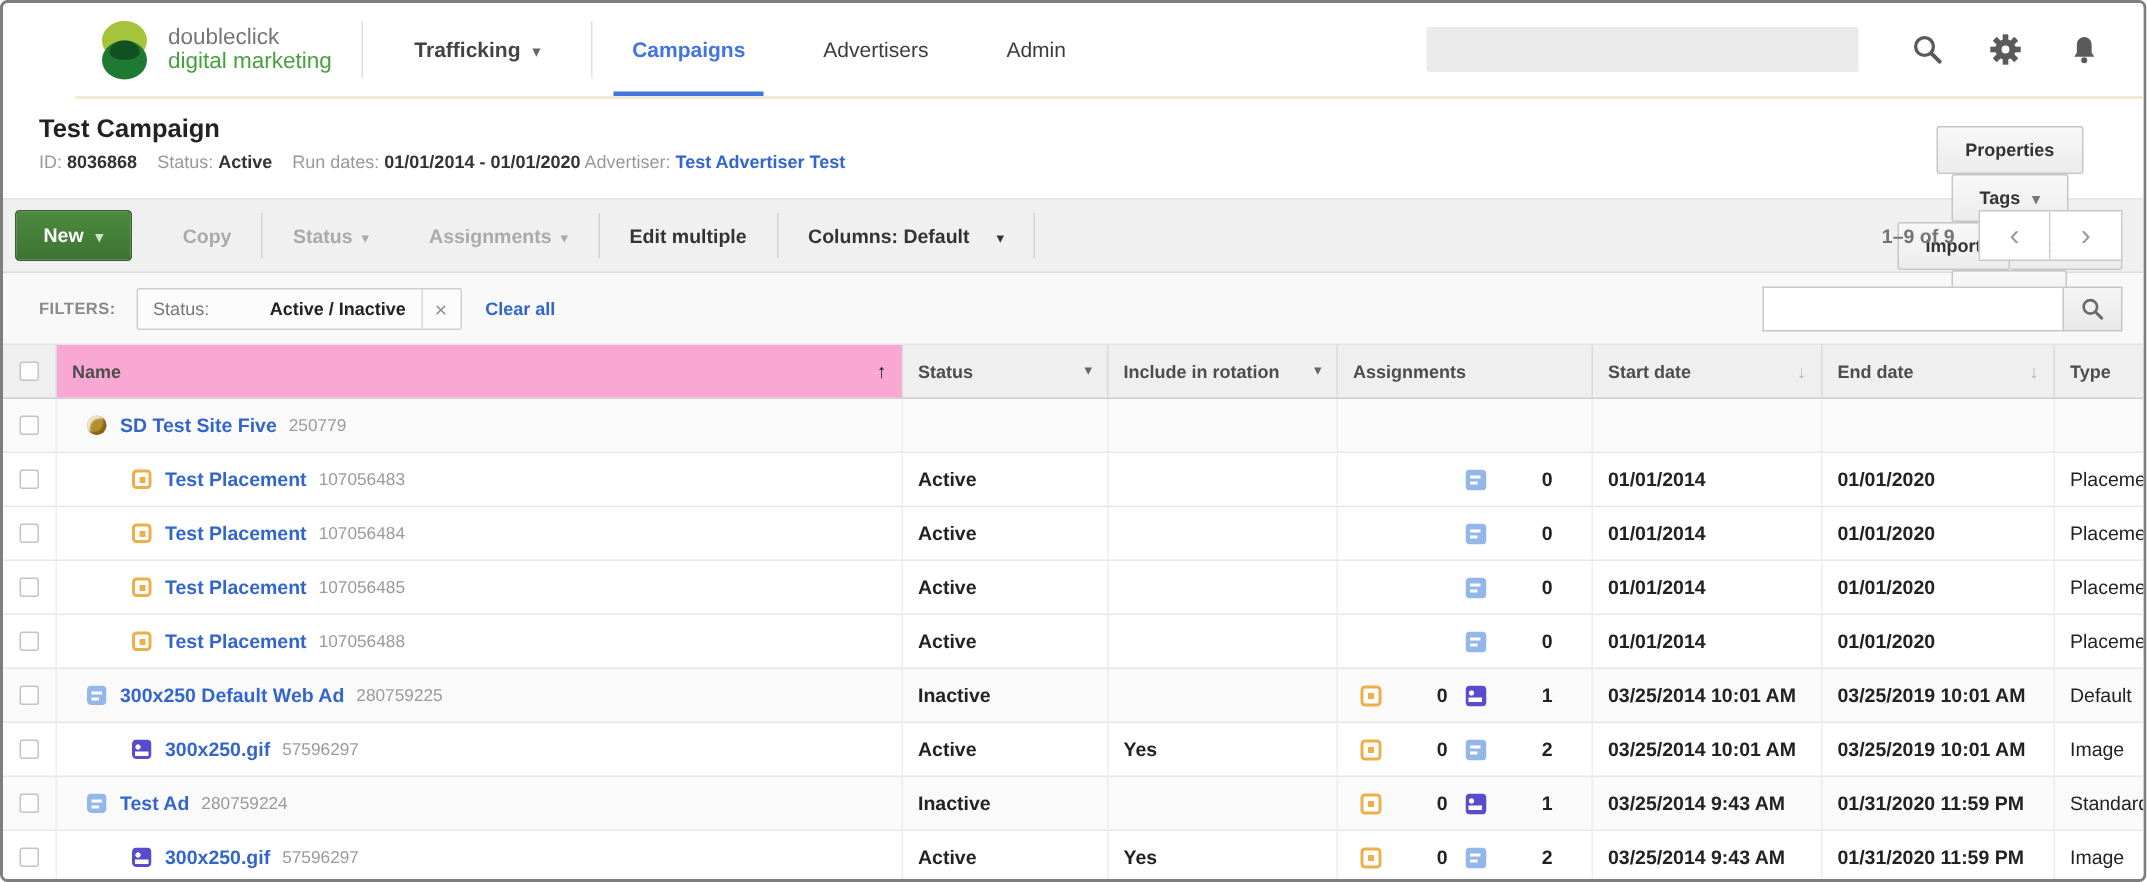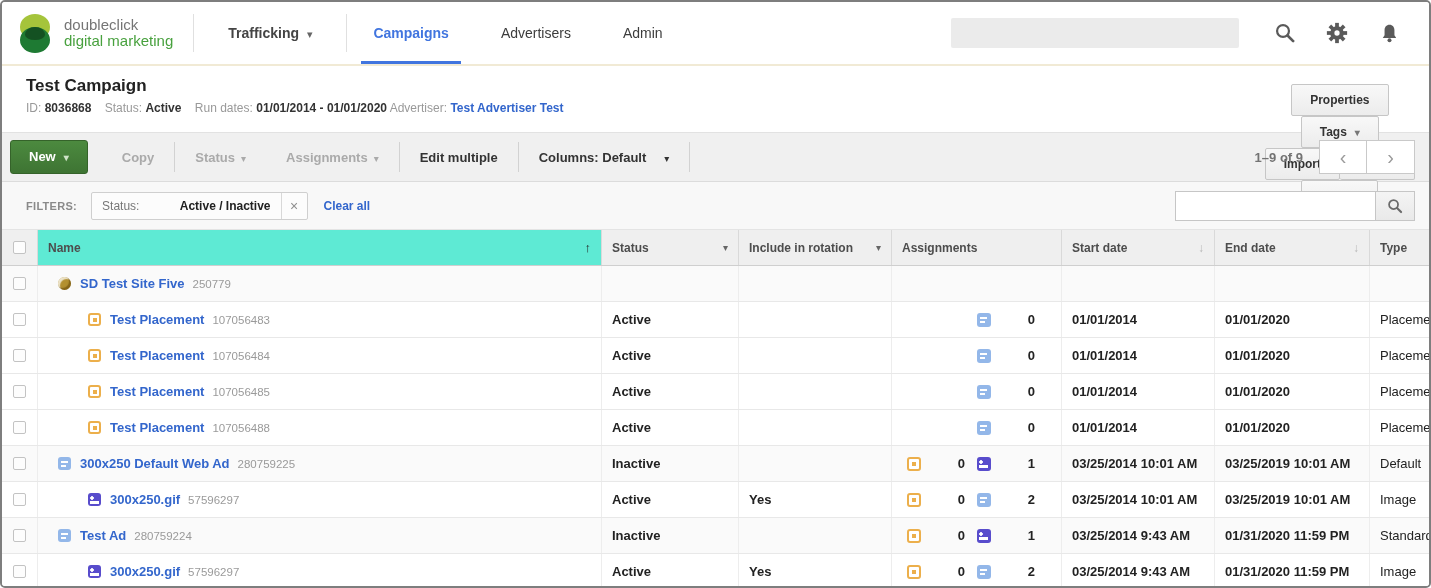--- a/index.html
+++ b/index.html
@@ -3,21 +3,21 @@
 <meta charset="utf-8">
 <style>
   * { margin:0; padding:0; box-sizing:border-box; }
   html,body { background:#fff; }
   body { font-family:"Liberation Sans","DejaVu Sans",sans-serif; color:#333; }
   .frame { width:1431px; height:588px; border:2px solid #7e7e7e; border-radius:5px;
            overflow:hidden; background:#fff; position:relative; }
 
   
   .topbar { height:64px; background:#fff; border-bottom:2px solid #f1ead5;
-            display:flex; align-items:center; position:relative; }
+            display:flex; align-items:center; position:relative;margin-left:48px; }
   .logo { display:flex; align-items:center; gap:10px; padding:0 20px 0 16px; cursor:pointer; }
   .logo-circles { width:36px; height:44px; position:relative; }
   .logo-circles .c1 { position:absolute; left:2px; top:3px; width:30px; height:26px; border-radius:50%; background:#a5c43b; }
   .logo-circles .c2 { position:absolute; left:2px; top:16px; width:30px; height:26px; border-radius:50%; background:#1e7a33; }
   .logo-circles .c3 { position:absolute; left:7px; top:16px; width:20px; height:13px; border-radius:50% 50% 50% 50%/60% 60% 40% 40%; background:#145122; }
   .logo-text { line-height:1.1; }
   .logo-text .l1 { font-size:15px; color:#757575; }
   .logo-text .l2 { font-size:15px; color:#48a13e; }
   .tb-divider { width:1px; height:38px; background:#e0e0e0; }
   .nav-item { font-size:14px; color:#3c3c3c; padding:0 34px; cursor:pointer; white-space:nowrap; }
@@ -79,21 +79,21 @@
                 font-size:13px; padding:0 8px; outline:none; font-family:inherit; }
   .search-btn { width:40px; height:30px; background:linear-gradient(#f4f4f4,#e9e9e9); border:1px solid #c6c6c6;
                 display:flex; align-items:center; justify-content:center; cursor:pointer; }
 
   
   .table { width:100%; }
   .tr, .thead { display:flex; width:100%; }
   .thead { height:36px; background:#efefef; border-bottom:1px solid #cfcfcf; }
   .th { display:flex; align-items:center; height:100%; font-size:12px; font-weight:bold; color:#4d4d4d;
         border-right:1px solid #d9d9d9; padding:0 10px; cursor:pointer; white-space:nowrap; overflow:hidden; }
-  .th.sorted { background:#5eead4; }
+  .th.sorted { background:#f9a8d4; }
   .th .grow { flex:1; }
   .sort-up { color:#222; font-size:13px; font-weight:bold; }
   .sort-dim { color:#b8b8b8; font-size:12px; }
   .hcaret { color:#666; font-size:10px; }
   .tr { height:36px; border-bottom:1px solid #e8e8e8; background:#fff; }
   .tr.group { background:#fafafa; }
   .td { display:flex; align-items:center; height:100%; border-right:1px solid #ededed; padding:0 10px;
         font-size:13px; color:#222; white-space:nowrap; overflow:hidden; }
   .col-check { width:36px; justify-content:center; padding:0; }
   .col-name  { width:564px; }

